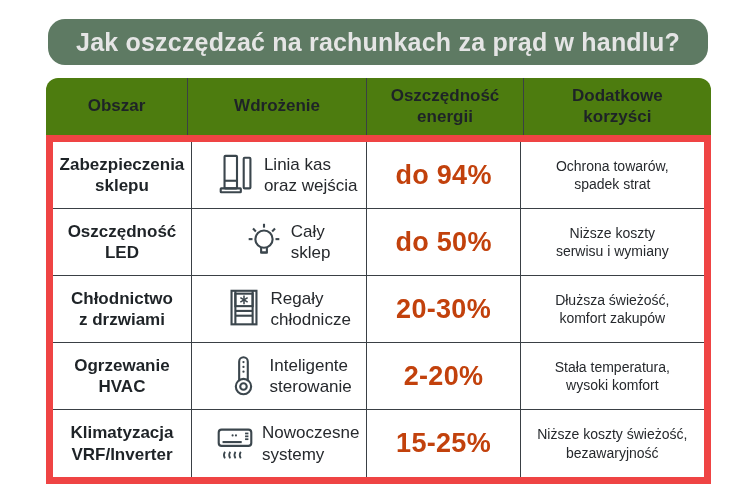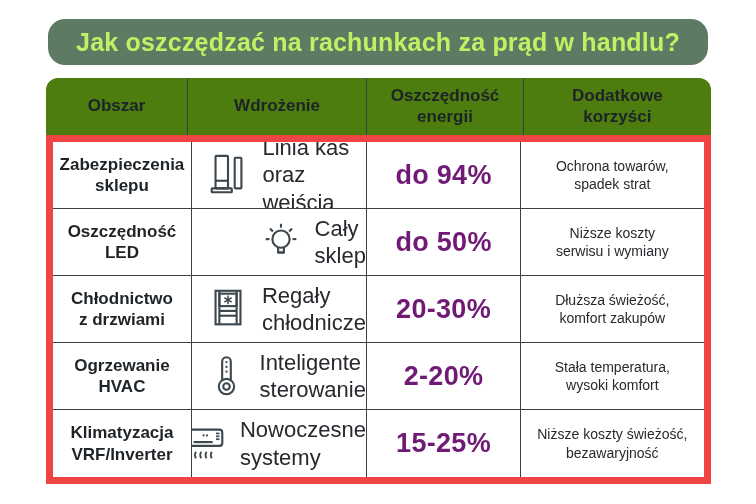--- a/index.html
+++ b/index.html
@@ -7,21 +7,21 @@
   body {
     background: #ffffff;
     font-family: "Liberation Sans", "DejaVu Sans", sans-serif;
     overflow: hidden;
   }
   .banner {
     width: 660px; height: 46px;
     margin: 19px auto 0;
     background: #5e7a63;
     border-radius: 17px;
-    color: #bef264;
+    color: #e5e5e5;
     font-size: 25px; font-weight: 700;
     display: flex; align-items: center; justify-content: center;
     letter-spacing: 0.2px;
   }
   .table { width: 665px; margin: 13px auto 0; }
   .thead {
     display: grid;
     grid-template-columns: 21.5% 26.8% 23.7% 28%;
     height: 57px;
     background: #4d7c0f;
@@ -49,29 +49,29 @@
     display: flex; align-items: center; justify-content: center;
     text-align: center;
     white-space: pre-line;
     border-right: 1px solid #3a4045;
     color: #26292d;
     overflow: hidden;
   }
   .td:last-child { border-right: none; }
   .td.area { font-weight: 700; font-size: 17px; color: #1e2327; line-height: 1.25; }
   .td.impl {
-    justify-content: flex-end;
+    justify-content: center;
     padding-left: 13px;
-    gap: 11px;
+    gap: 4px;
     text-align: left;
-    font-size: 22px;
+    font-size: 17px;
     line-height: 1.25;
   }
   .td.savings {
-    color: #701a75;
+    color: #c2410c;
     font-weight: 700;
     font-size: 27px;
     letter-spacing: 0.3px;
   }
   .td.benefits { font-size: 14px; line-height: 1.3; padding: 0 6px; }
   .icon { flex: 0 0 auto; display: block; }
   .icon svg { display: block; }
 </style>
 </head>
 <body>

